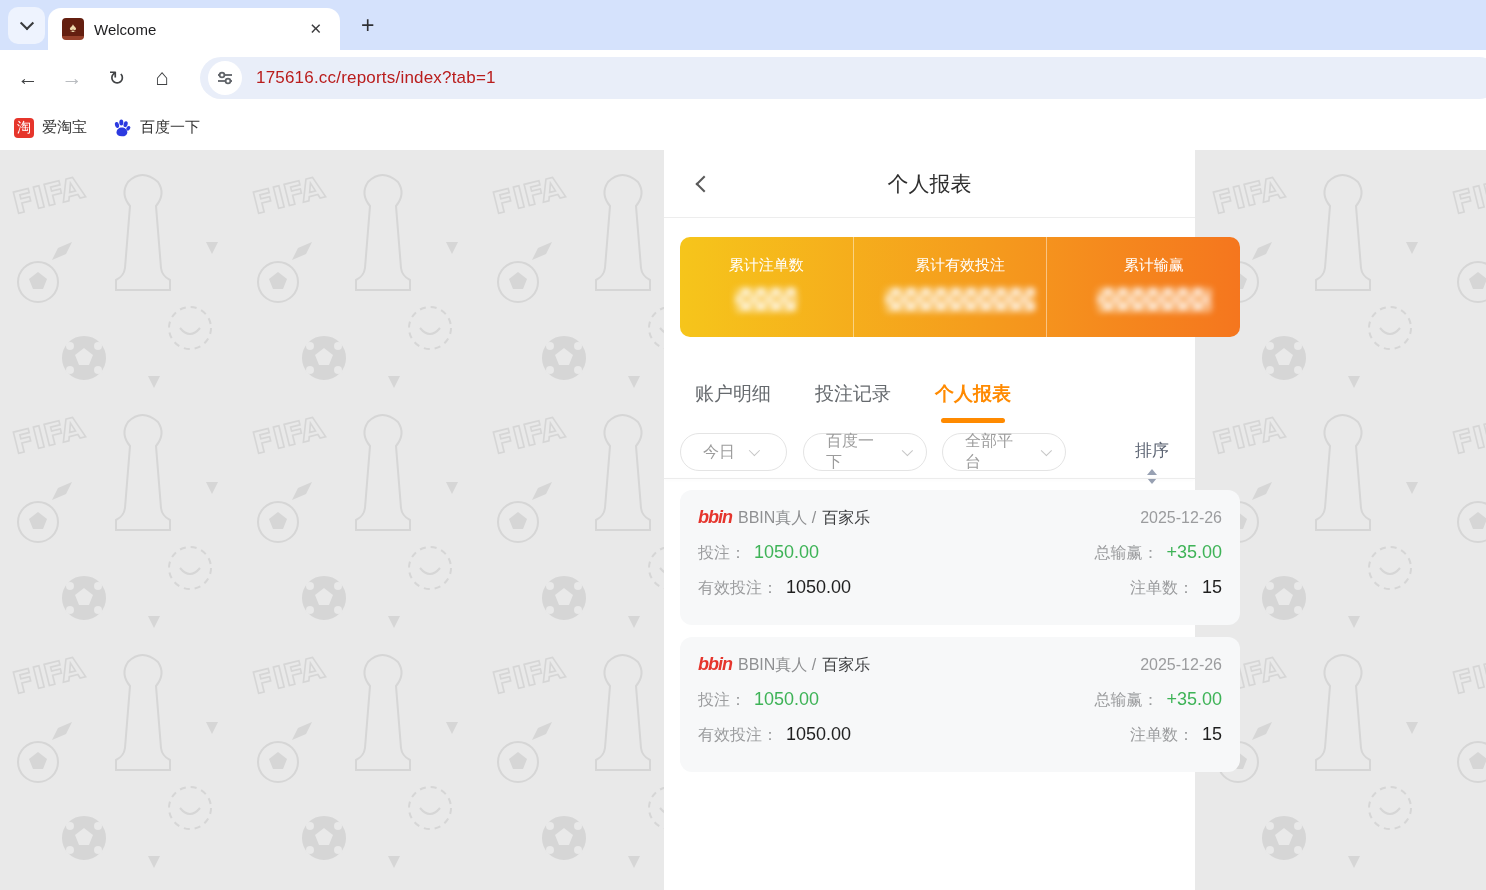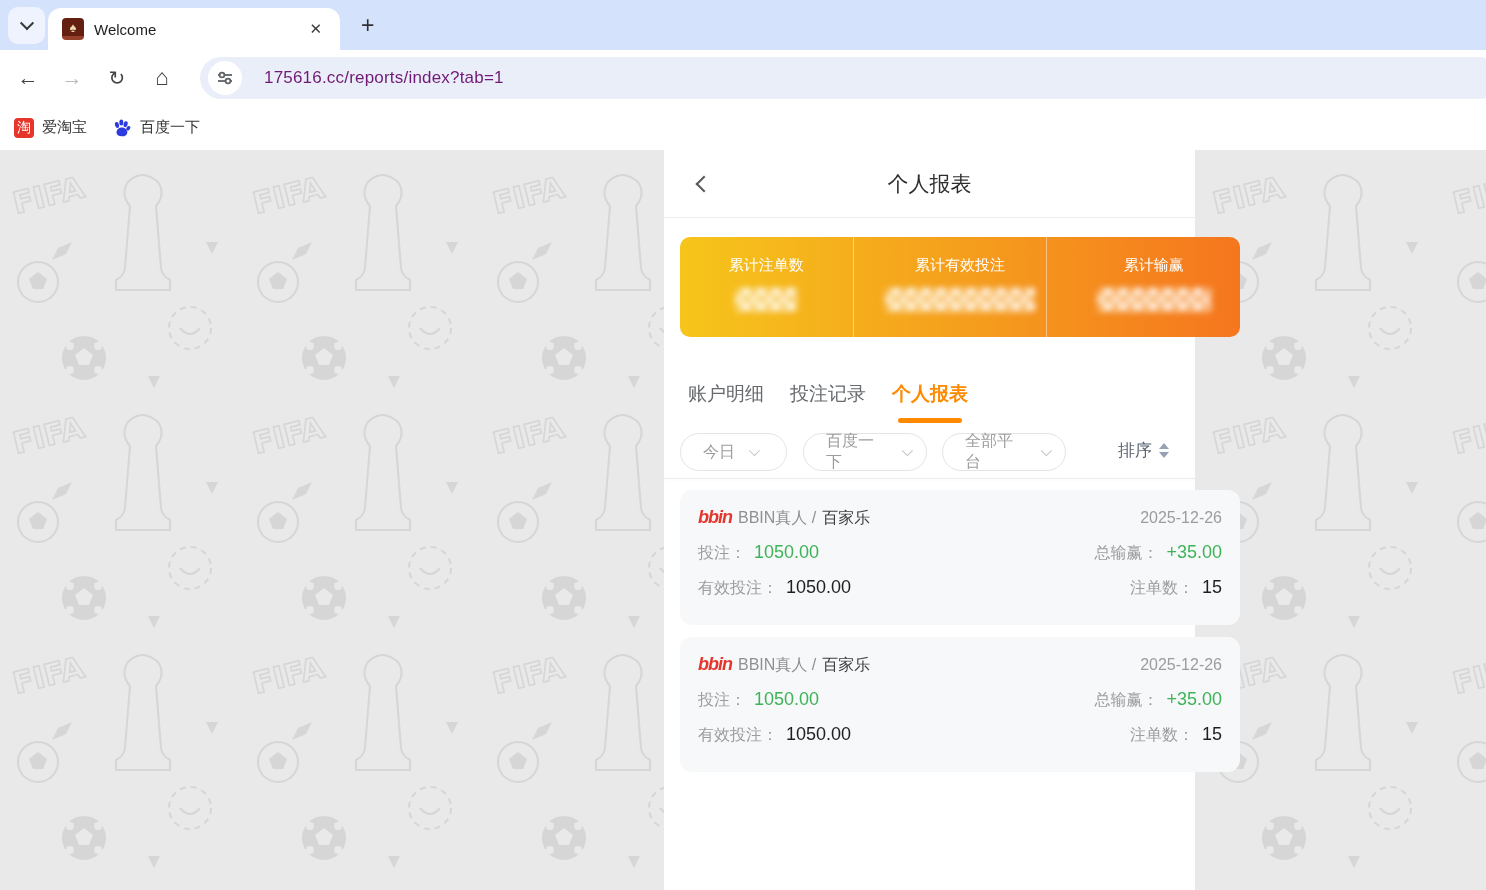--- a/index.html
+++ b/index.html
@@ -23,21 +23,21 @@
   .newtab { position:absolute; left:355px; top:10px; font-size:23px; color:#2f3033; padding:2px 6px; cursor:pointer;}
 
   .toolbar { position:absolute; left:0; top:50px; width:100%; height:55px; background:#ffffff; }
   .nav-ic { position:absolute; top:0; height:55px; width:36px; display:flex; align-items:center;
     justify-content:center; font-size:21px; color:#414345; cursor:pointer; }
   .nav-back{left:10px;} .nav-fwd{left:54px; color:#b9bcc0;} .nav-reload{left:99px; font-size:20px;} .nav-home{left:144px; font-size:23px;}
   .omnibox { position:absolute; left:200px; top:7px; right:-14px; height:42px; background:#e9eef9;
     border-radius:21px; display:flex; align-items:center; padding-left:8px; }
   .site-info { width:34px; height:34px; background:#fff; border-radius:50%; display:flex;
     align-items:center; justify-content:center; flex:none; cursor:pointer; }
-  .url-text { margin-left:22px; font-size:17px; color:#701a75; letter-spacing:.2px; }
+  .url-text { margin-left:14px; font-size:17px; color:#b91c1c; letter-spacing:.2px; }
 
   .bookmarks { position:absolute; left:0; top:105px; width:100%; height:45px; background:#fff; }
   .bm { position:absolute; top:0; height:45px; display:flex; align-items:center; gap:8px; cursor:pointer; }
   .bm-1 { left:14px; } .bm-2 { left:112px; }
   .bm-label { font-size:15px; color:#333; }
   .tb-ic { width:20px; height:20px; border-radius:4px; background:#e6352b; color:#fff; font-size:14px;
     display:flex; align-items:center; justify-content:center; }
 
   
   .content { position:absolute; left:0; top:150px; width:1486px; height:740px; background:#e9e9e9; }
@@ -57,34 +57,34 @@
     background:linear-gradient(90deg,#f6c51b 0%, #f59b1d 55%, #f5761e 100%);
     display:flex; }
   .stat-col { flex:1; position:relative; display:flex; flex-direction:column; align-items:center; padding-top:19px; }
   .stat-col + .stat-col { border-left:1px solid rgba(255,255,255,.45);padding-left:20px; }
   .stat-label { color:#fff; font-size:15px; }
   .mosaic { margin-top:13px; height:24px; border-radius:3px; filter:blur(3px);
     background-image:conic-gradient(rgba(255,255,255,.95) 25%, rgba(255,230,190,.45) 0 50%, rgba(255,255,255,.8) 0 75%, rgba(255,240,210,.4) 0);
     background-size:15px 15px; }
   .m1{width:62px;} .m2{width:150px;} .m3{width:114px;}
 
-  .tabs { position:absolute; left:24px; top:213px; display:flex; gap:26px; }
+  .tabs { position:absolute; left:31px; top:213px; display:flex; gap:44px; }
   .seg-tab { font-size:19px; color:#666a6e; padding:18px 0 16px; cursor:pointer; position:relative; }
   .seg-tab.active { color:#ff8a00; font-weight:bold; }
   .seg-tab.active .underline { position:absolute; left:50%; transform:translateX(-50%); bottom:0;
     width:64px; height:5px; border-radius:3px; background:#ff8a00; }
 
   .filters { position:absolute; left:0; top:283px; width:100%; height:45px; }
   .pill { position:absolute; top:0; height:38px; border:1px solid #e4e4e4; border-radius:19px;
     display:flex; align-items:center; padding:0 16px 0 22px; gap:14px; background:#fff; cursor:pointer; }
   .pill-label { font-size:16px; color:#9c9c9c; }
   .pill-chev { width:8px; height:8px; border-right:1.8px solid #c6c6c6; border-bottom:1.8px solid #c6c6c6;
     transform:rotate(45deg) translateY(-2px); }
   .pill-1{left:16px; width:107px;} .pill-2{left:139px; width:124px;} .pill-3{left:278px; width:124px;}
-  .sort { position:absolute; right:26px; top:6px; display:flex; align-items:center; gap:7px; cursor:pointer; }
+  .sort { position:absolute; right:26px; top:6px; display:flex; align-items:center; gap:7px; cursor:pointer;flex-direction:column; }
   .sort-label { font-size:17px; color:#5b6372; }
   .sort-arrows { display:flex; flex-direction:column; gap:3px; }
   .tri-up { width:0; height:0; border-left:5px solid transparent; border-right:5px solid transparent;
     border-bottom:6px solid #98a1b3; }
   .tri-down { width:0; height:0; border-left:5px solid transparent; border-right:5px solid transparent;
     border-top:6px solid #98a1b3; }
   .filter-divider { position:absolute; left:0; top:328px; width:100%; height:1px; background:#ececec;
     box-shadow:0 1px 3px rgba(0,0,0,.04); }
 
   .record-card { position:absolute; left:16px; width:560px; height:135px; background:#f7f8f9;

